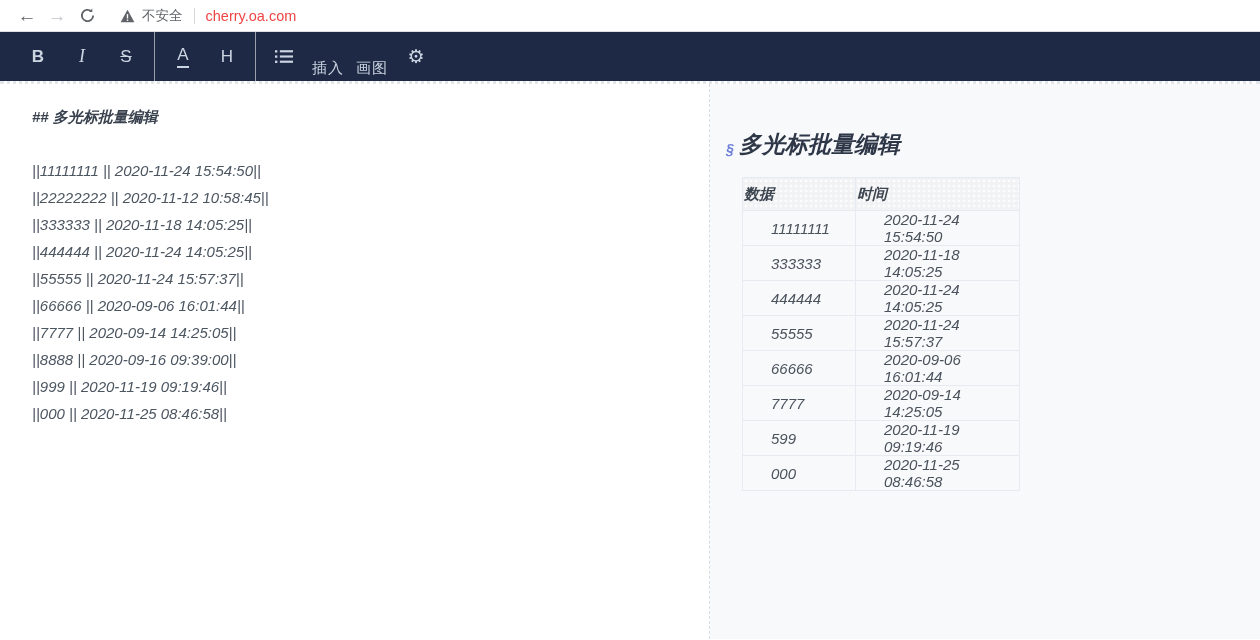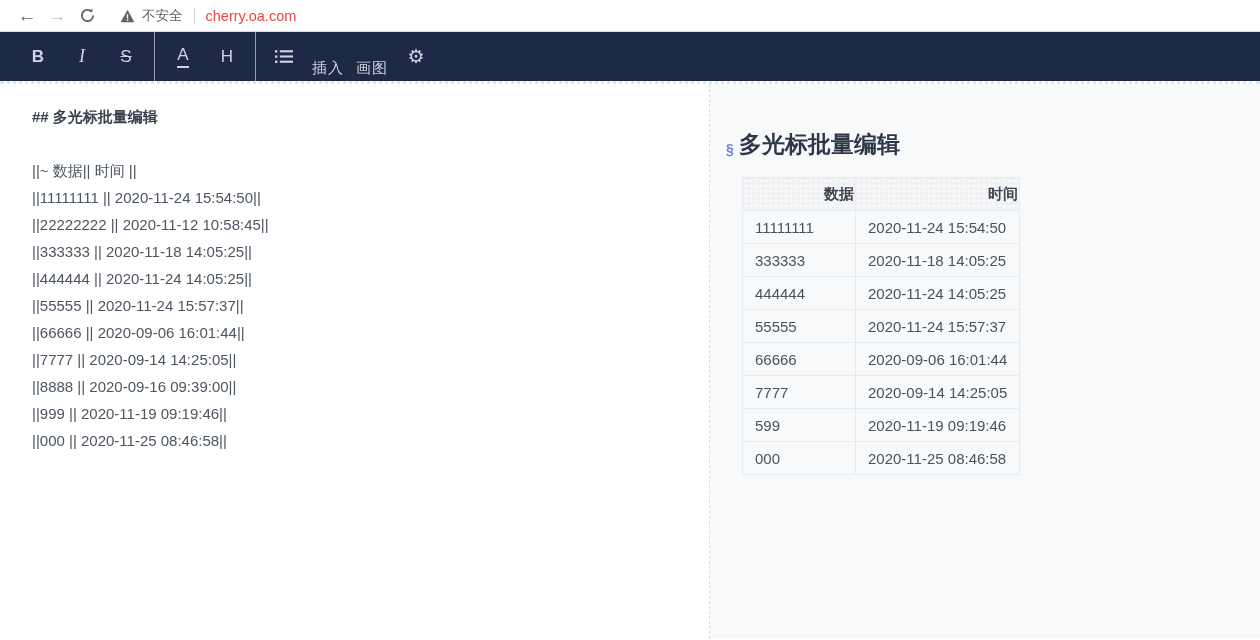--- a/index.html
+++ b/index.html
@@ -34,21 +34,21 @@
   .tb-btn.i{font-style:italic;font-family:"Liberation Serif","DejaVu Serif",serif;font-size:18px;}
   .tb-btn.s{text-decoration:line-through;}
   .tb-btn.u span{border-bottom:2px solid #ccd4e2;padding-bottom:1px;}
   .tb-sep{width:1px;background:rgba(255,255,255,.55);margin:0 6px;}
   .tb-btn.cn{font-size:15px;letter-spacing:1px;margin-top:24px;}
   .tb-btn.gear{font-size:19px;}
   .list-glyph{display:inline-flex;}
   
   .content{
     height:555px;display:flex;background:#fff;
-    border-top:3px dotted #e2e6eb;box-sizing:content-box;
+    border-top:3px dotted #e2e6eb;box-sizing:content-box;font-style:italic;
   }
   .editor{
     width:710px;box-sizing:border-box;background:#fff;
     border-right:1px dashed #d9dcdf;
     padding:19px 10px 0 32px;
     font-size:15px;line-height:27px;color:#4c5661;
     cursor:text;
   }
   .ed-heading{font-weight:700;color:#39424e;}
   .ed-line{white-space:pre;min-height:27px;}
@@ -67,27 +67,27 @@
   .pv-table{
     border-collapse:collapse;margin:18px 0 0 16px;table-layout:fixed;
     font-size:15px;
   }
   .pv-table th{
     width:113px;height:33px;box-sizing:border-box;
     border:1px solid var(--table-border,#e6ebf1);
     background-color:#f1f2f4;
     background-image:radial-gradient(circle,#ffffff 1px,transparent 1.4px);
     background-size:5px 5px;
-    font-weight:700;color:#3c4450;text-align:right;
+    font-weight:700;color:#3c4450;text-align:left;
   }
   .pv-table th + th{width:164px;}
   .pv-table td{
     height:33px;box-sizing:border-box;
     border:1px solid var(--table-border,#e6ebf1);
-    padding:0 0 0 12px;color:#4a525c;text-align:left;
+    padding:0 0 0 28px;color:#4a525c;text-align:left;
   }
 </style>
 </head>
 <body>
 
 <div class="chrome-bar">
   <div class="nav-btn">←</div>
   <div class="nav-btn disabled">→</div>
   <div class="nav-btn">
     <svg width="17" height="17" viewBox="0 0 24 24" fill="none" stroke="#5f6368" stroke-width="2.6">
@@ -136,21 +136,20 @@
   <div class="tb-btn cn">插入</div>
   <div class="tb-btn cn">画图</div>
   <div class="tb-btn gear">⚙</div>
 </div>
 
 <div class="content">
   <div class="editor">
     <div class="ed-line ed-heading">## 多光标批量编辑</div>
     <div id="editor-lines">
         <div class="ed-line">&nbsp;</div>
-        <div class="ed-line">||~ 数据|| 时间 ||</div>
         <div class="ed-line">||11111111 || 2020-11-24 15:54:50||</div>
         <div class="ed-line">||22222222 || 2020-11-12 10:58:45||</div>
         <div class="ed-line">||333333 || 2020-11-18 14:05:25||</div>
         <div class="ed-line">||444444 || 2020-11-24 14:05:25||</div>
         <div class="ed-line">||55555 || 2020-11-24 15:57:37||</div>
         <div class="ed-line">||66666 || 2020-09-06 16:01:44||</div>
         <div class="ed-line">||7777 || 2020-09-14 14:25:05||</div>
         <div class="ed-line">||8888 || 2020-09-16 09:39:00||</div>
         <div class="ed-line">||999 || 2020-11-19 09:19:46||</div>
         <div class="ed-line">||000 || 2020-11-25 08:46:58||</div>

